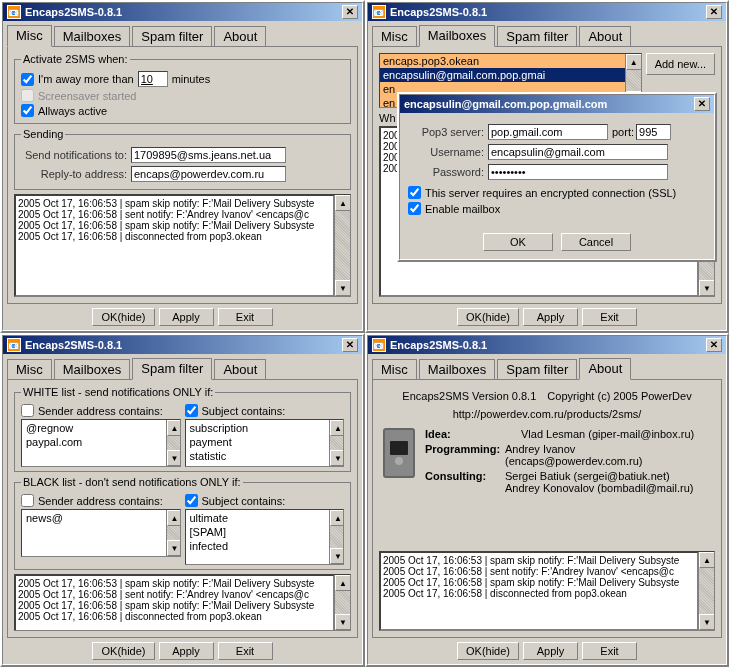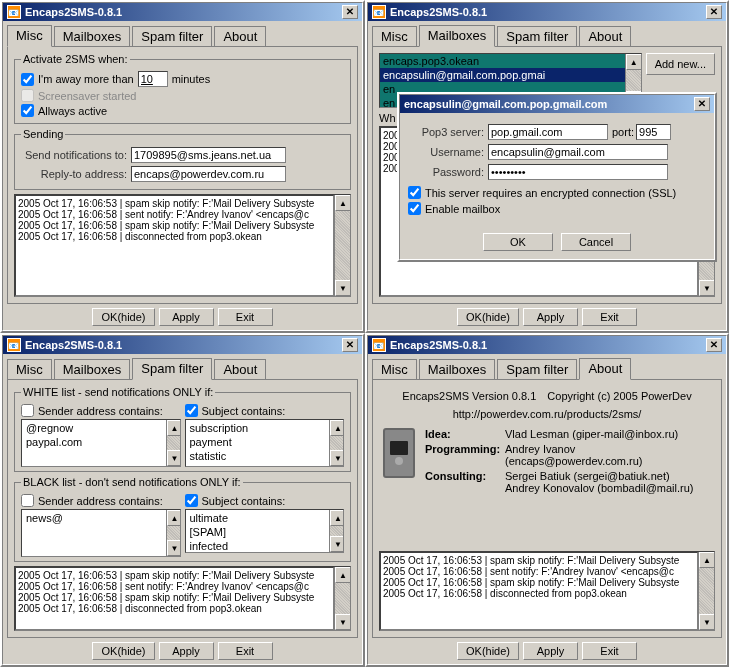--- a/index.html
+++ b/index.html
@@ -150,21 +150,21 @@
         <div class="tabs">
           <div class="tab">Misc</div>
           <div class="tab active">Mailboxes</div>
           <div class="tab">Spam filter</div>
           <div class="tab">About</div>
         </div>
         <div class="tab-content" style="display:flex;flex-direction:column;flex:1;">
           <div style="display:flex;gap:4px;margin-bottom:4px;">
             <div style="flex:1;">
               <div class="lb-container" style="height:55px;">
-                <div class="lb-list" style="background:#0f766e;width:100%;overflow:hidden;">
+                <div class="lb-list" style="background:#fdba74;width:100%;overflow:hidden;">
                   <div class="listbox-item">encaps.pop3.okean</div>
                   <div class="listbox-item selected">encapsulin@gmail.com.pop.gmai</div>
                   <div class="listbox-item">en</div>
                   <div class="listbox-item">en</div>
                 </div>
                 <div class="scrollbar">
                   <div class="scroll-btn">▲</div>
                   <div class="scroll-track"></div>
                   <div class="scroll-btn">▼</div>
                 </div>
@@ -313,21 +313,21 @@
                     <div class="scroll-track"></div>
                     <div class="scroll-btn">▼</div>
                   </div>
                 </div>
               </div>
               <div>
                 <div class="checkbox-row">
                   <input type="checkbox" checked="" style="">
                   <span>Subject contains:</span>
                 </div>
-                <div class="lb-container" style="height:44px;">
+                <div class="lb-container" style="height:56px;">
                   <div class="lb-list" style="background:white;width:100%;overflow:hidden;padding:1px;">
                     <div class="listbox-item">ultimate</div>
                     <div class="listbox-item">[SPAM]</div>
                     <div class="listbox-item">infected</div>
                   </div>
                   <div class="scrollbar" style="width:14px;">
                     <div class="scroll-btn">▲</div>
                     <div class="scroll-track"></div>
                     <div class="scroll-btn">▼</div>
                   </div>
@@ -382,21 +382,21 @@
             </div>
             <div style="text-align:center;margin-bottom:8px;">
               <span>http://powerdev.com.ru/products/2sms/</span>
             </div>
             <div style="display:flex;align-items:flex-start;">
               <div style="background:#888;width:32px;height:50px;border-radius:3px;border:2px solid #666;margin-right:10px;flex-shrink:0;display:flex;flex-direction:column;align-items:center;justify-content:center;">
                 <div style="width:18px;height:14px;background:#222;border-radius:1px;margin-bottom:2px;"></div>
                 <div style="width:8px;height:8px;background:#aaa;border-radius:50%;"></div>
               </div>
               <div style="flex:1;">
-                <div style="display:flex;margin-bottom:3px;">
+                <div style="display:flex;margin-bottom:3px;gap:16px;">
                   <div style="min-width:80px;font-weight:bold;">Idea:</div>
                   <div>Vlad Lesman (giper-mail@inbox.ru)</div>
                 </div>
                 <div style="display:flex;margin-bottom:3px;">
                   <div style="min-width:80px;font-weight:bold;">Programming:</div>
                   <div>Andrey Ivanov (encaps@powerdev.com.ru)</div>
                 </div>
                 <div style="display:flex;">
                   <div style="min-width:80px;font-weight:bold;">Consulting:</div>
                   <div>

